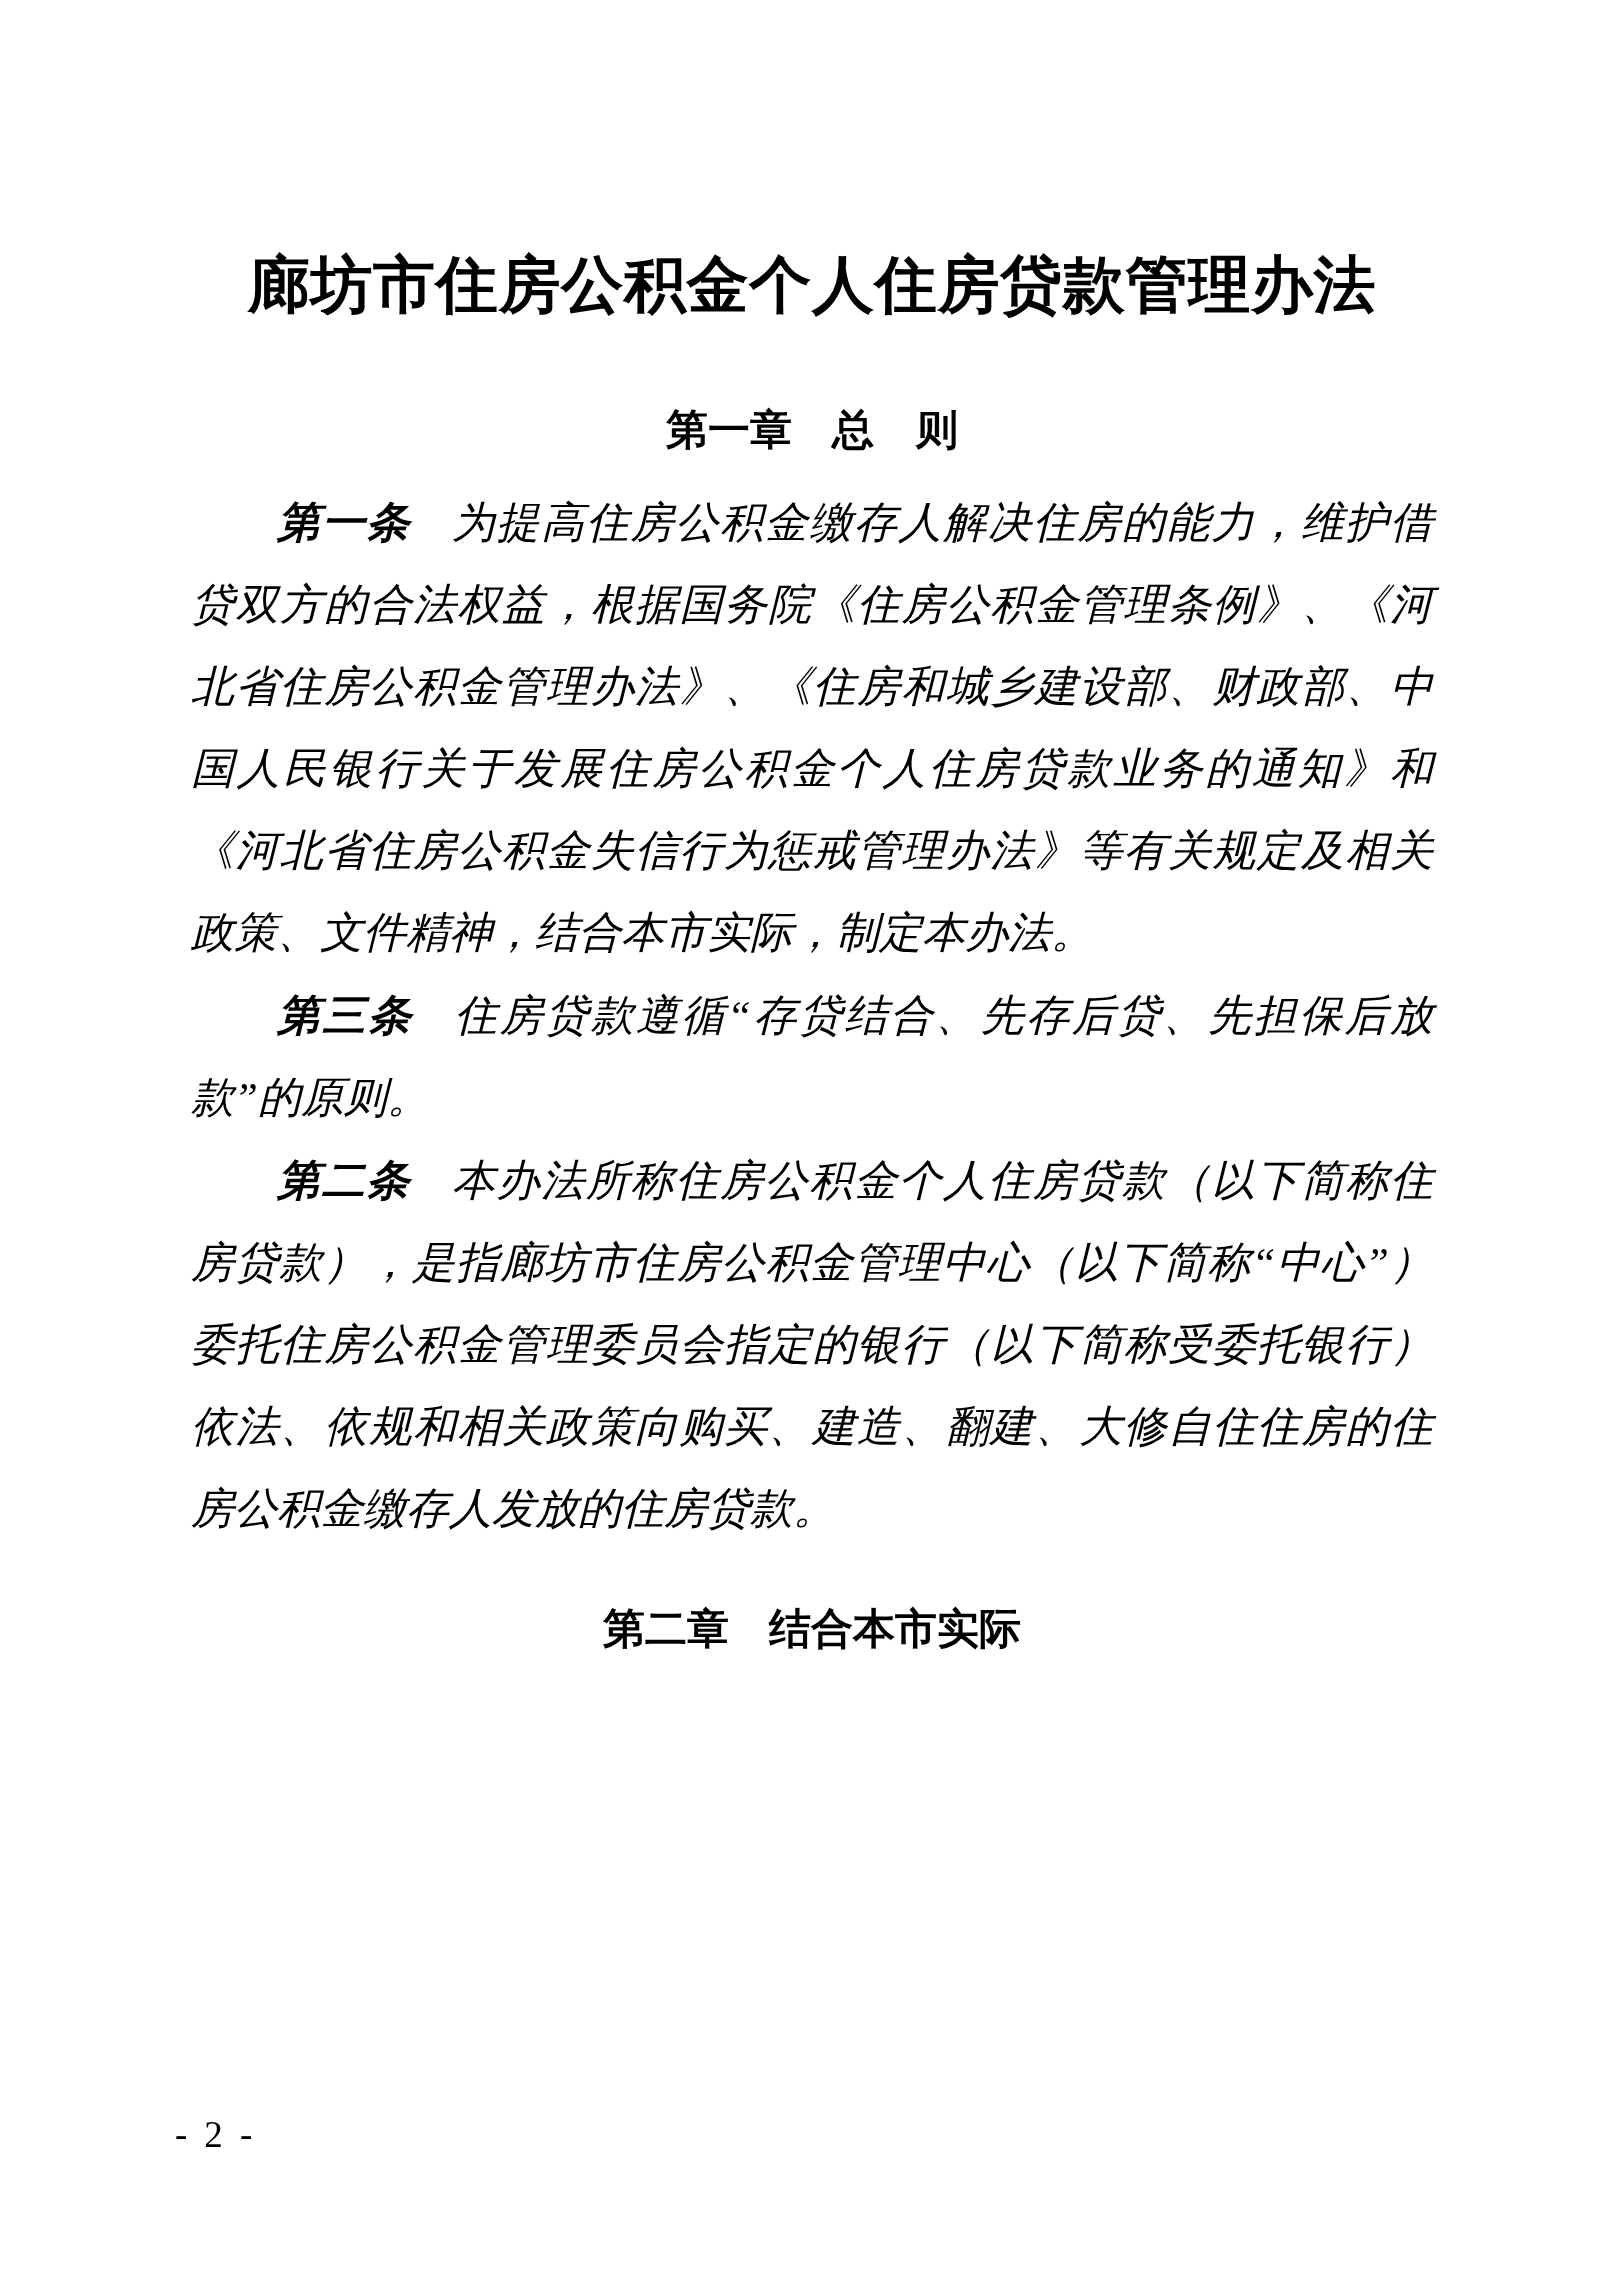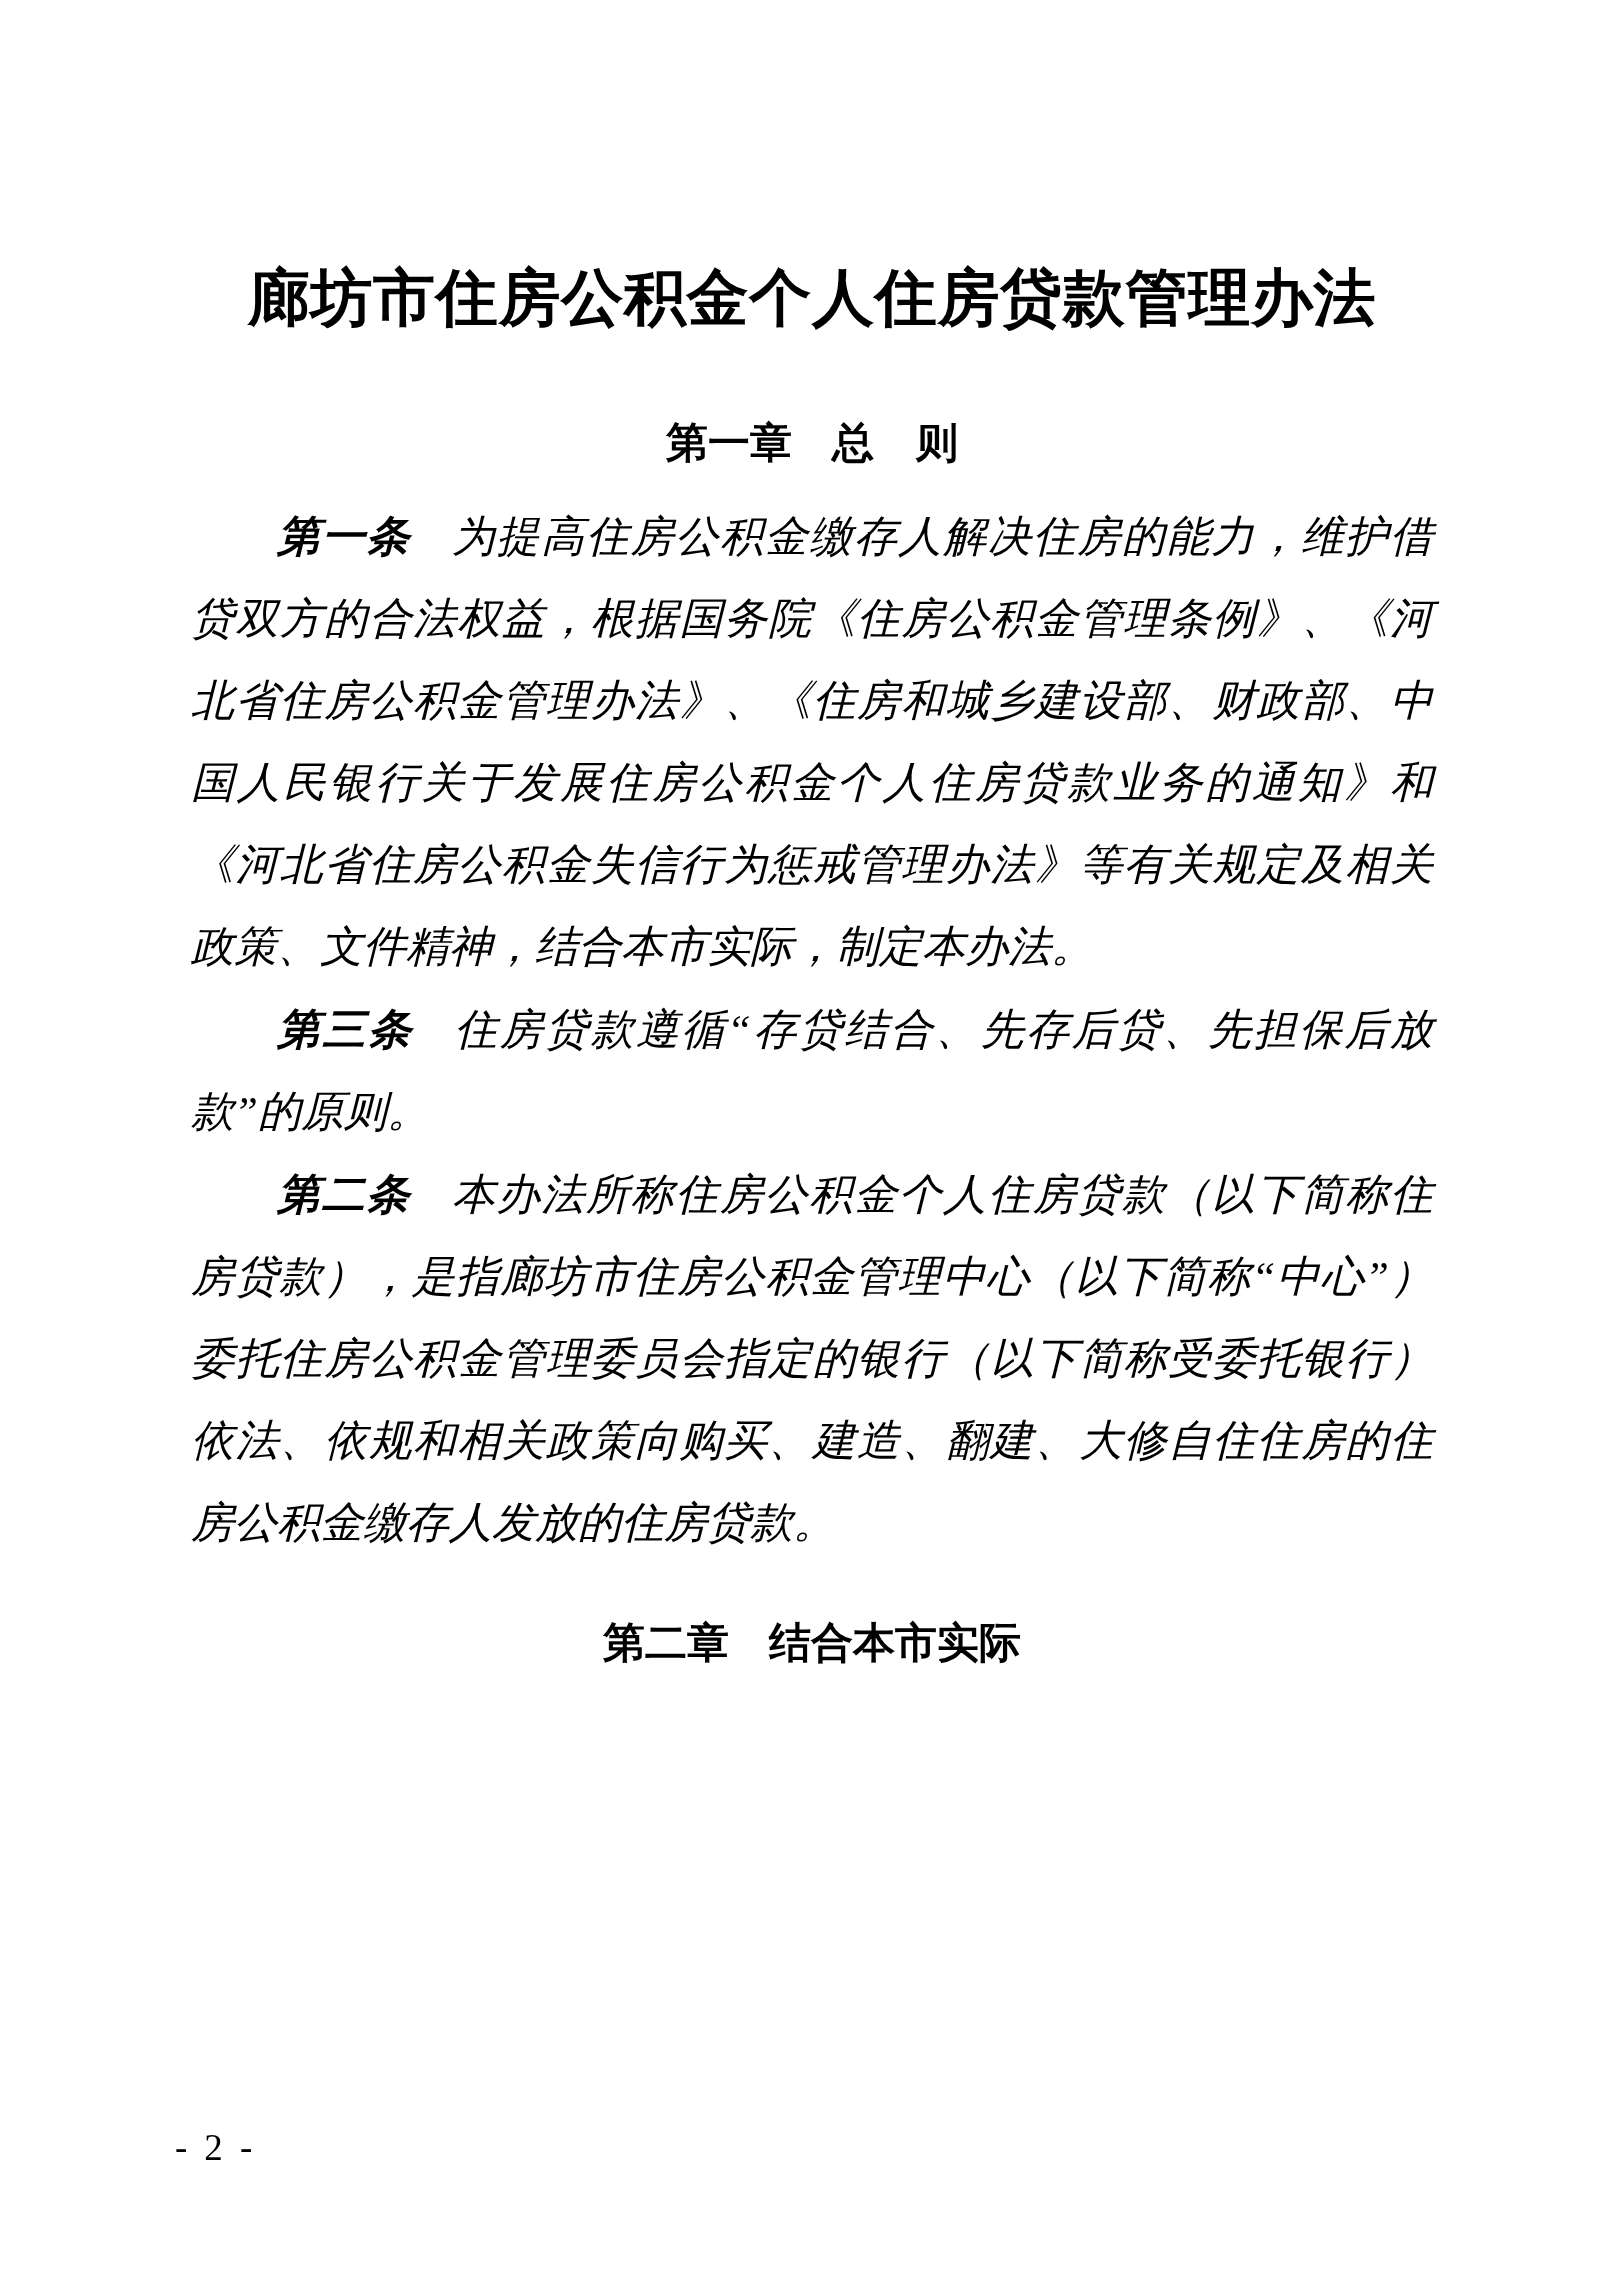--- a/index.html
+++ b/index.html
@@ -10,40 +10,39 @@
     color: #000000;
     position: relative;
     font-family: "Liberation Serif", serif;
     overflow: hidden;
   }
   .page {
     position: absolute;
     inset: 0;
     padding: 239px 190px 0 191px;
     box-sizing: border-box;
-    margin-top: 13px;
   }
   .doc-title {
     margin: 0;
     text-align: center;
     font-size: 62px;
     line-height: 92px;
     font-weight: bold;
     letter-spacing: 0.7px;
     font-family: "Liberation Serif", serif;
   }
   .chapter {
     margin: 56px 0 0 0;
     text-align: center;
     font-size: 42px;
     line-height: 85px;
     font-weight: bold;
     font-family: "Liberation Sans", sans-serif;
   }
-  .chapter .chapter-title { margin-left: 0.95em; font-family: Liberation Serif, serif; }
+  .chapter .chapter-title { margin-left: 0.95em; }
   .chapter.chapter-2 { margin: 36px 0 0 0; }
   .body-text { margin-top: 9.2px; }
   .article {
     margin: 0;
     font-size: 43px;
     line-height: 82px;
     text-align: justify;
     text-justify: inter-ideograph;
     text-indent: 2em;
     font-style: italic; 

